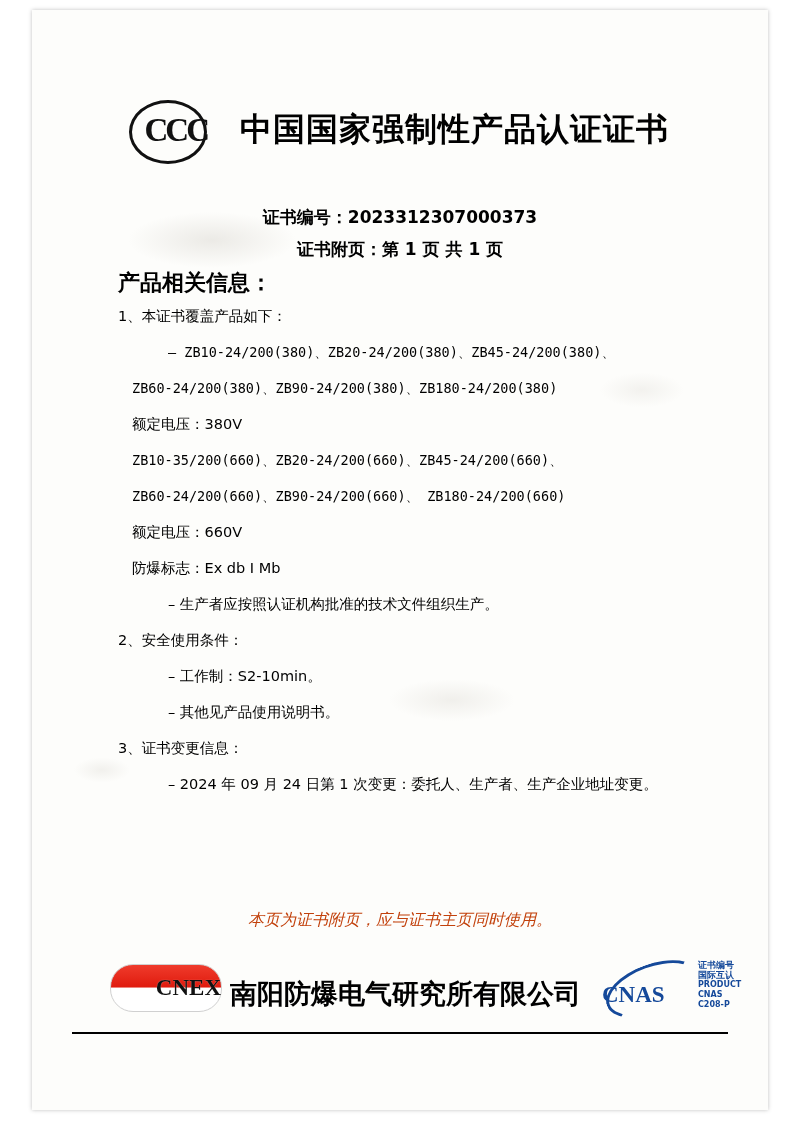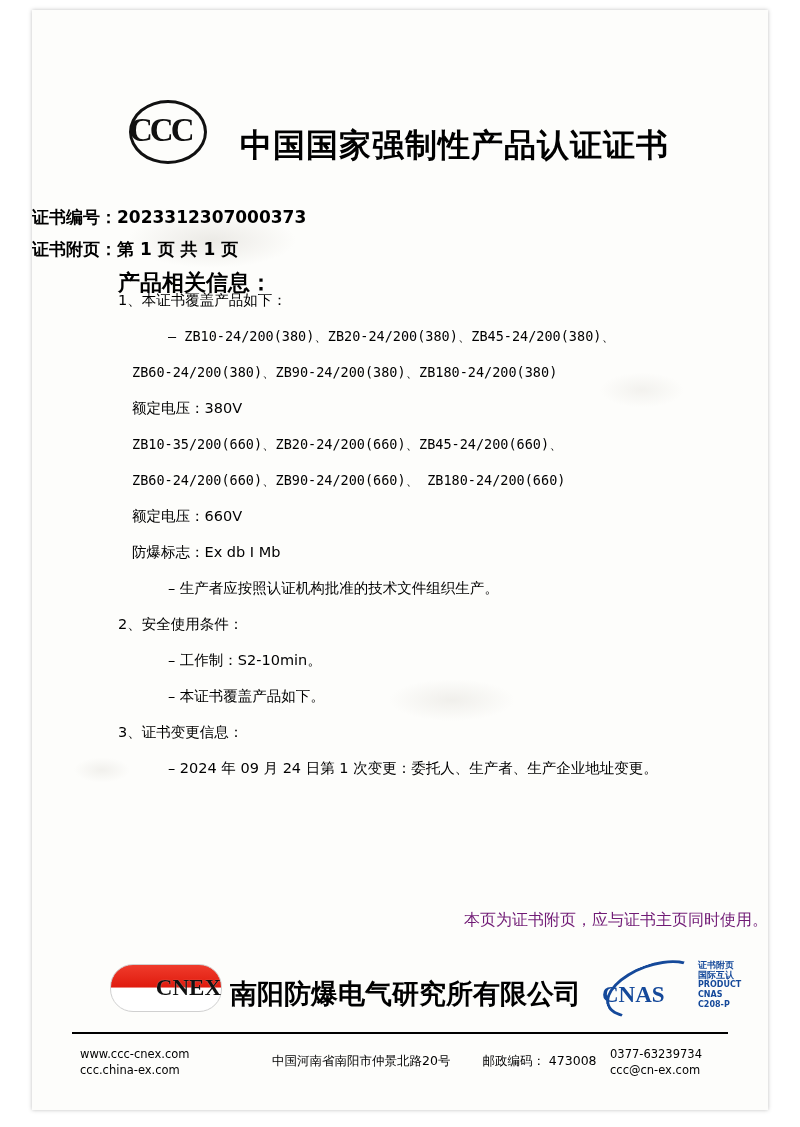--- a/index.html
+++ b/index.html
@@ -65,75 +65,77 @@
     height: 64px;
     border: 3px solid #111;
     border-radius: 50%;
     box-sizing: border-box;
   }
   .ccc-logo .ccc-text {
     position: absolute;
     left: 0;
     top: 12px;
     width: 78px;
-    text-align: left;
+    text-align: right;
     font-family: "Liberation Serif", serif;
     font-weight: bold;
     font-size: 33px;
     letter-spacing: -3px;
     color: #111;
   }
   .doc-title {
     position: absolute;
     left: 208px;
-    top: 24px;
+    top: 8px;
     font-family: "DejaVu Sans", sans-serif;
     font-size: 32px;
     font-weight: bold;
     letter-spacing: 1px;
     color: #000;
     white-space: nowrap;
   }
 
   
   .cert-no {
     position: absolute;
     left: 0;
     top: 196px;
     width: 736px;
+    text-align: center;
     font-family: "DejaVu Sans", sans-serif;
     font-size: 17px;
     font-weight: bold;
     color: #000;
   }
   .cert-page {
     position: absolute;
     left: 0;
     top: 228px;
     width: 736px;
+    text-align: center;
     font-family: "DejaVu Sans", sans-serif;
     font-size: 17px;
     font-weight: bold;
     color: #000;
   }
 
   
   .section-heading {
     position: absolute;
     left: 86px;
     top: 258px;
     font-family: "DejaVu Sans", sans-serif;
     font-size: 22px;
     font-weight: bold;
     color: #000;
   }
   .body-list {
     position: absolute;
     left: 86px;
-    top: 272px;
+    top: 288px;
     width: 620px;
   }
   .line {
     font-family: "DejaVu Sans", sans-serif;
     font-size: 14.5px;
     color: #000;
     line-height: 36px;
     white-space: nowrap;
   }
   .indent-0 { margin-left: 0px; }
@@ -144,24 +146,25 @@
     font-size: 13.5px;
     letter-spacing: 0px;
   }
 
   
   .footer-note {
     position: absolute;
     left: 0;
     top: 900px;
     width: 736px;
-    text-align: right;
+    text-align: center;
     font-family: "DejaVu Sans", sans-serif;
     font-size: 16px;
-    color: #701a75;
+    color: #c2410c;
+    font-style: italic;
   }
 
   
   .org-bar {
     position: absolute;
     left: 0;
     top: 952px;
     width: 736px;
     height: 62px;
   }
@@ -293,57 +296,41 @@
         <div class="line indent-2 mono">– ZB10-24/200(380)、ZB20-24/200(380)、ZB45-24/200(380)、</div>
         <div class="line indent-1 mono">ZB60-24/200(380)、ZB90-24/200(380)、ZB180-24/200(380)</div>
         <div class="line indent-1">额定电压：380V</div>
         <div class="line indent-1 mono">ZB10-35/200(660)、ZB20-24/200(660)、ZB45-24/200(660)、</div>
         <div class="line indent-1 mono">ZB60-24/200(660)、ZB90-24/200(660)、 ZB180-24/200(660)</div>
         <div class="line indent-1">额定电压：660V</div>
         <div class="line indent-1">防爆标志：Ex db I Mb</div>
         <div class="line indent-2">– 生产者应按照认证机构批准的技术文件组织生产。</div>
         <div class="line indent-0">2、安全使用条件：</div>
         <div class="line indent-2">– 工作制：S2-10min。</div>
-        <div class="line indent-2">– 本证书覆盖产品如下。</div>
+        <div class="line indent-2">– 其他见产品使用说明书。</div>
         <div class="line indent-0">3、证书变更信息：</div>
         <div class="line indent-2">– 2024 年 09 月 24 日第 1 次变更：委托人、生产者、生产企业地址变更。</div>
       </div>
 
     <div class="footer-note">本页为证书附页，应与证书主页同时使用。</div>
 
     <div class="org-bar">
       <div class="cnex-logo">
         <span>CNEX</span>
       </div>
       <div class="org-name">南阳防爆电气研究所有限公司</div>
       <div class="cnas-logo">
         <div class="cnas-arc"></div>
         <div class="cnas-main">CNAS</div>
         <div class="cnas-right">
-          <div class="cn1">证书附页</div>
+          <div class="cn1">证书编号</div>
           <div class="cn2">国际互认</div>
           <div>PRODUCT</div>
           <div>CNAS C208-P</div>
         </div>
       </div>
     </div>
 
     <div class="rule"></div>
 
-    <div class="contact">
-      <div class="col left">
-        <div>www.ccc-cnex.com</div>
-        <div>ccc.china-ex.com</div>
-      </div>
-      <div class="col mid">
-        <span>中国河南省南阳市仲景北路20号</span>
-        <span style="display:inline-block;width:24px"></span>
-        <span>邮政编码：</span>
-        <span>473008</span>
-      </div>
-      <div class="col right">
-        <div>0377-63239734</div>
-        <div>ccc@cn-ex.com</div>
-      </div>
-    </div>
 
   </div>
 </div>
 
 </body></html>

